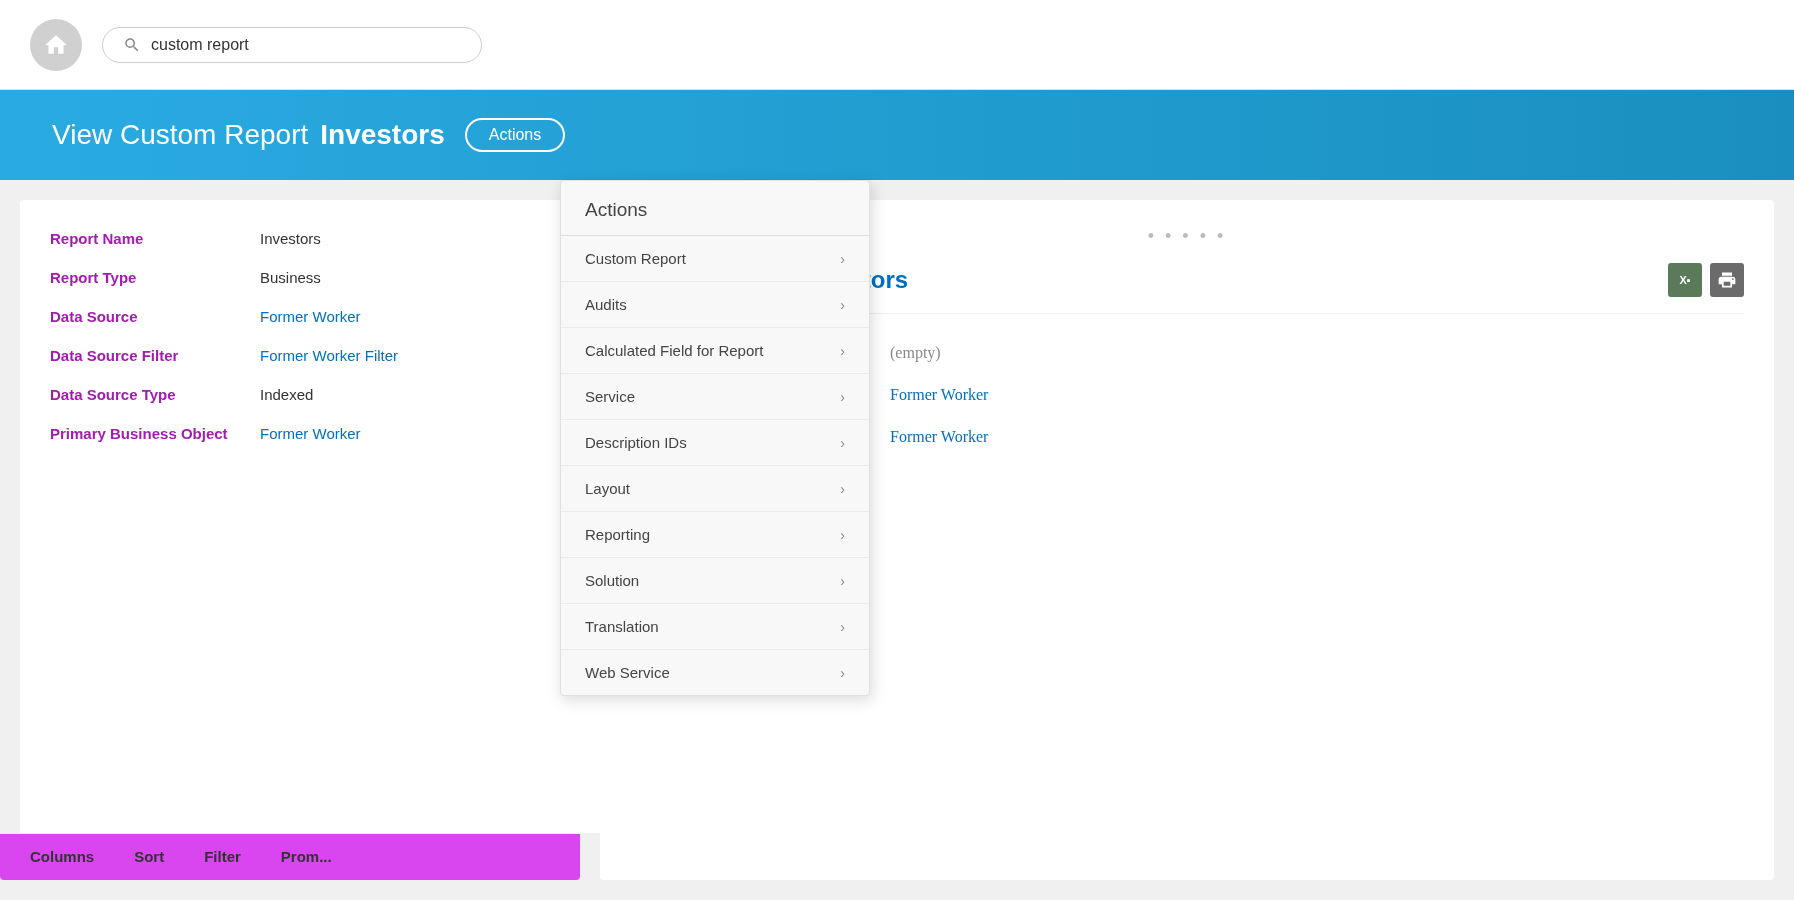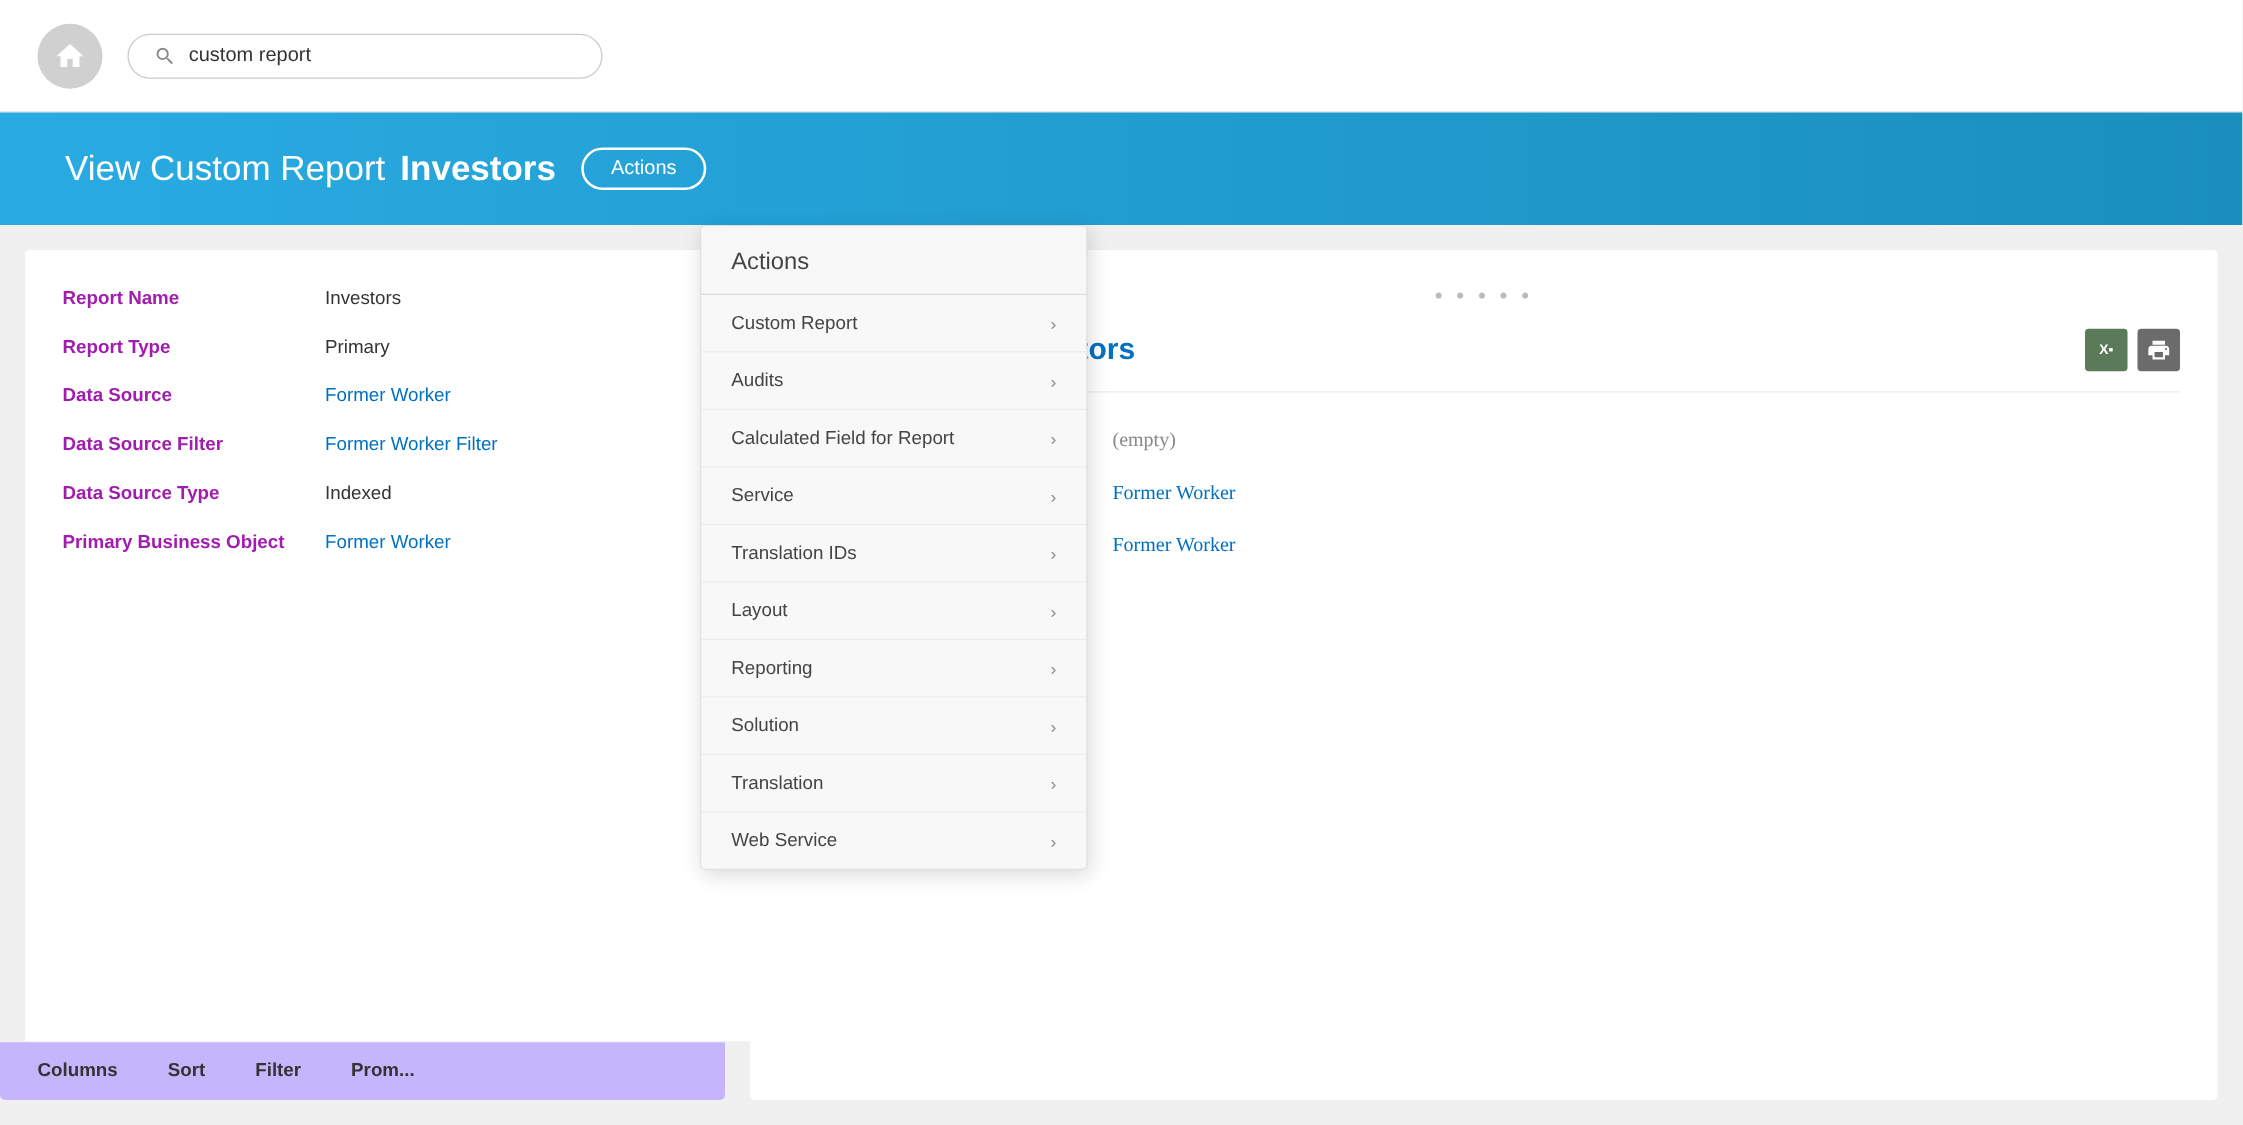--- a/index.html
+++ b/index.html
@@ -247,42 +247,42 @@
 <div class="main-content" style="height: 720px;">
 
   <div style="display:flex; flex-direction:column; width:580px; flex-shrink:0; position:relative;">
     <div class="left-panel" style="margin-bottom:0; border-radius:4px 4px 0 0; flex:1;">
       <div class="field-row">
         <span class="field-label">Report Name</span>
         <span class="field-value">Investors</span>
       </div>
       <div class="field-row">
         <span class="field-label">Report Type</span>
-        <span class="field-value">Primary</span>
+        <span class="field-value">Business</span>
       </div>
       <div class="field-row">
         <span class="field-label">Data Source</span>
         <span class="field-value link">Former Worker</span>
       </div>
       <div class="field-row">
         <span class="field-label">Data Source Filter</span>
         <span class="field-value link">Former Worker Filter</span>
       </div>
       <div class="field-row">
         <span class="field-label">Data Source Type</span>
         <span class="field-value">Indexed</span>
       </div>
       <div class="field-row">
         <span class="field-label">Primary Business Object</span>
         <span class="field-value link">Former Worker</span>
       </div>
 
     </div>
 
-    <div style="background:#c4b5fd; margin:0 0 20px 0; border-top:1px solid #eee; padding:0 30px; display:flex; border-radius:0 0 4px 4px;">
+    <div style="background:#d946ef; margin:0 0 20px 0; border-top:1px solid #eee; padding:0 30px; display:flex; border-radius:0 0 4px 4px;">
       <div class="tab-item">Columns</div>
       <div class="tab-item">Sort</div>
       <div class="tab-item">Filter</div>
       <div class="tab-item">Prom...</div>
     </div>
   </div>
 
   <div class="dropdown-overlay">
     <div class="dropdown-title">Actions</div>
     <div class="dropdown-item">
@@ -295,21 +295,21 @@
     </div>
     <div class="dropdown-item">
       <span>Calculated Field for Report</span>
       <span class="chevron-right">›</span>
     </div>
     <div class="dropdown-item">
       <span>Service</span>
       <span class="chevron-right">›</span>
     </div>
     <div class="dropdown-item">
-      <span>Translation IDs</span>
+      <span>Description IDs</span>
       <span class="chevron-right">›</span>
     </div>
     <div class="dropdown-item">
       <span>Layout</span>
       <span class="chevron-right">›</span>
     </div>
     <div class="dropdown-item">
       <span>Reporting</span>
       <span class="chevron-right">›</span>
     </div>

